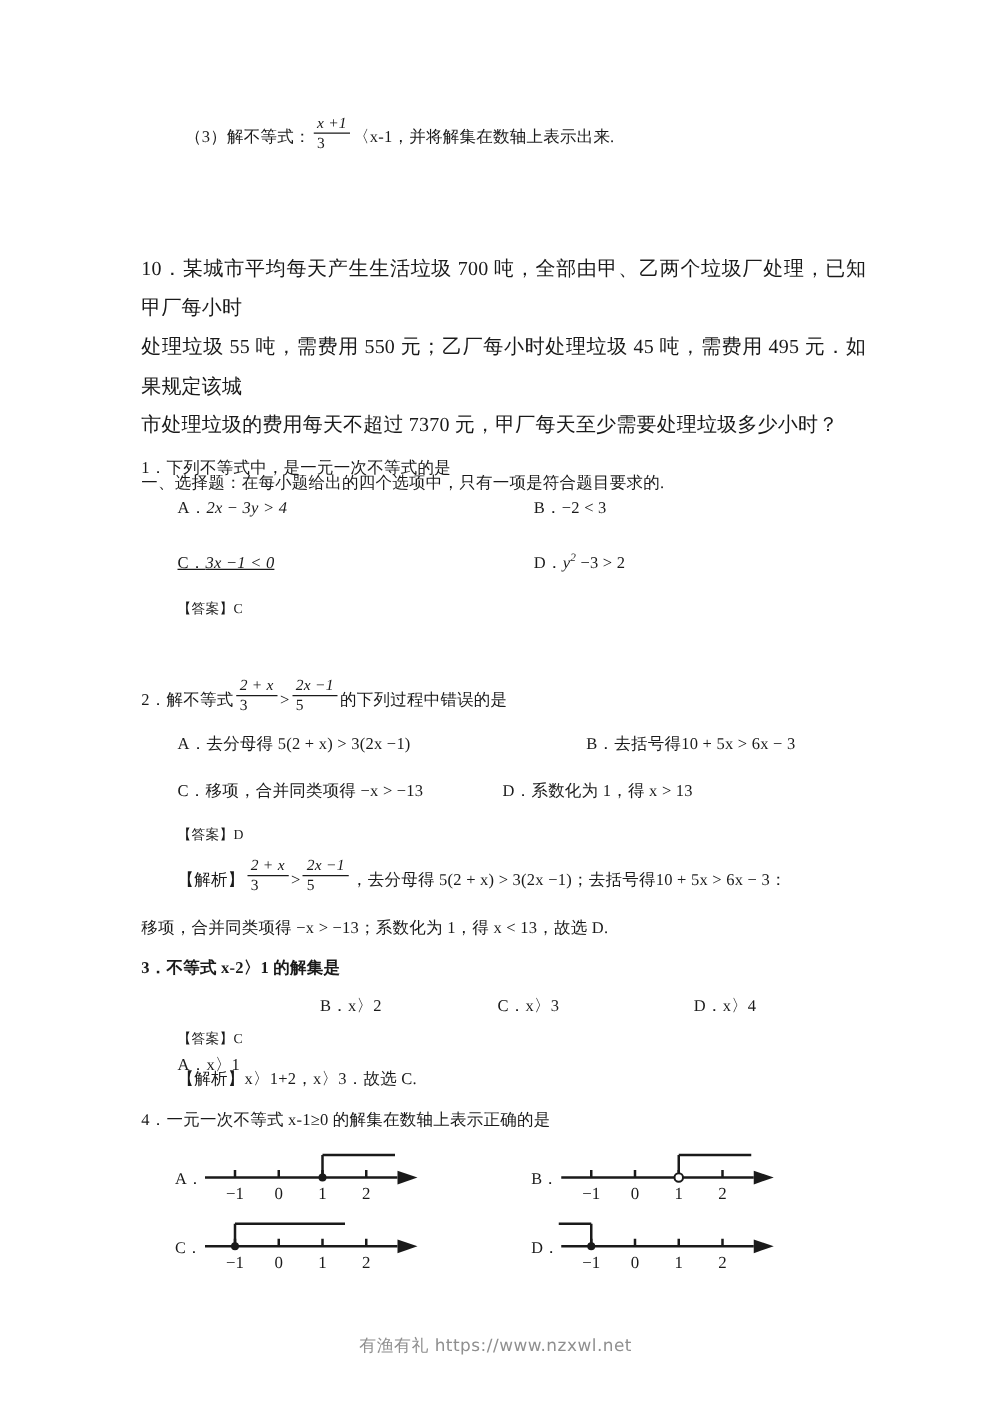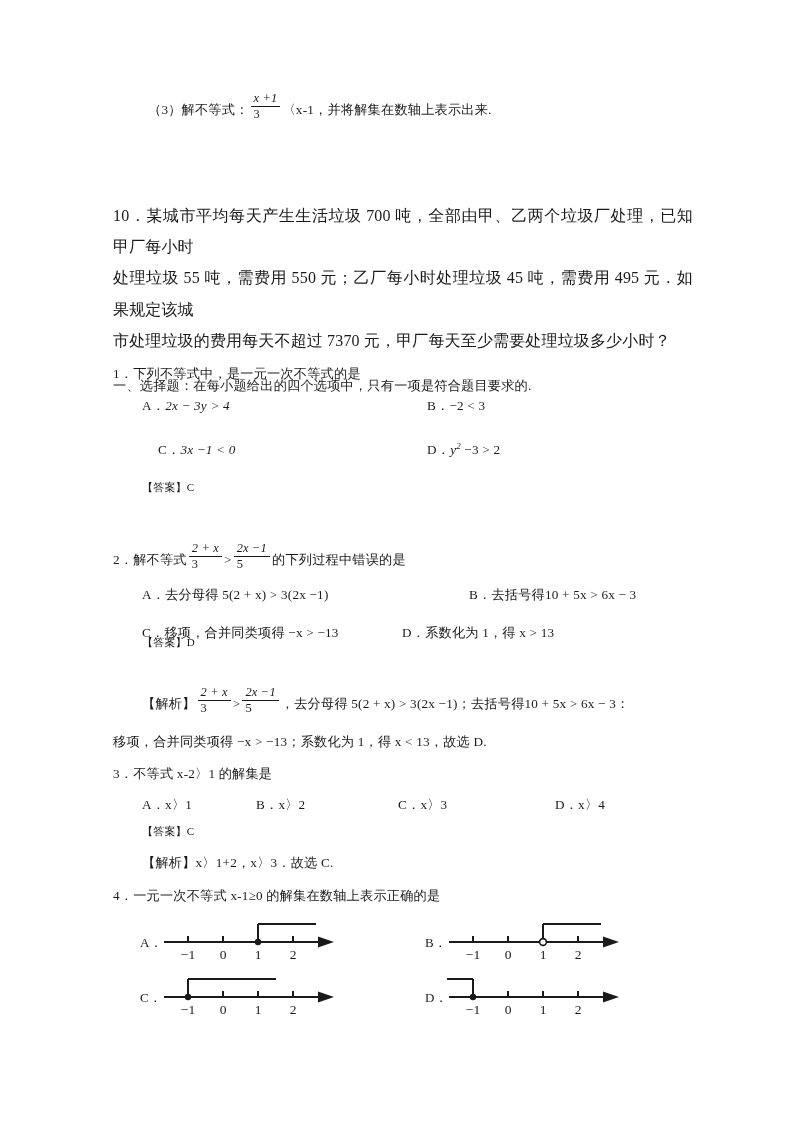--- a/index.html
+++ b/index.html
@@ -104,21 +104,21 @@
   <div class="blk txt" style="left:113px; top:330px;margin-top:44px;">一、选择题：在每小题给出的四个选项中，只有一项是符合题目要求的.</div>
 
   <div class="blk txt" style="left:113px; top:362px;">1．下列不等式中，是一元一次不等式的是</div>
 
   <div class="blk txt" style="left:142px; top:394px;">
     <span>A．</span><span class="it">2x − 3y &gt; 4</span>
   </div>
   <div class="blk txt" style="left:427px; top:394px;">
     <span>B．</span><span>−2 &lt; 3</span>
   </div>
-  <div class="blk txt" style="left:158px; top:438px;">
+  <div class="blk txt" style="left:142px; top:438px;text-decoration:underline;">
     <span>C．</span><span class="it">3x −1 &lt; 0</span>
   </div>
   <div class="blk txt" style="left:427px; top:438px;">
     <span>D．</span><span class="it">y</span><span class="sup">2</span><span> −3 &gt; 2</span>
   </div>
   <div class="blk txt ans" style="left:142px; top:478px;">
     <span>【答案】</span><span>C</span>
   </div>
 
   <div class="blk txt" style="left:113px; top:546px;">
@@ -136,37 +136,37 @@
   </div>
   <div class="blk txt" style="left:427px; top:583px;margin-left:42px;">
     <span>B．</span><span>去括号得10 + 5x &gt; 6x − 3</span>
   </div>
   <div class="blk txt" style="left:142px; top:621px;">
     <span>C．</span><span>移项，合并同类项得 −x &gt; −13</span>
   </div>
   <div class="blk txt" style="left:402px; top:621px;">
     <span>D．</span><span>系数化为 1，得 x &gt; 13</span>
   </div>
-  <div class="blk txt ans" style="left:142px; top:633px;text-align:right;">
+  <div class="blk txt ans" style="left:142px; top:659px;text-align:right;">
     <span>【答案】</span><span>D</span>
   </div>
 
   <div class="blk txt" style="left:142px; top:690px;">
     <span>【解析】</span><span class="frac">
         <span class="num it">2 + x</span>
         <span class="den">3</span>
       </span><span>&gt;</span><span class="frac">
         <span class="num it">2x −1</span>
         <span class="den">5</span>
       </span><span>，去分母得 5(2 + x) &gt; 3(2x −1)；去括号得10 + 5x &gt; 6x − 3：</span>
   </div>
   <div class="blk txt" style="left:113px; top:730px;">移项，合并同类项得 −x &gt; −13；系数化为 1，得 x &lt; 13，故选 D.</div>
 
-  <div class="blk txt" style="left:113px; top:762px;">3．不等式 x-2〉1 的解集是</div>
-  <div class="blk txt" style="left:142px; top:793px;">A．x〉1</div>
+  <div class="blk txt" style="left:113px; top:762px;font-weight:bold;">3．不等式 x-2〉1 的解集是</div>
+  <div class="blk txt" style="left:142px; top:840px;">A．x〉1</div>
   <div class="blk txt" style="left:256px; top:793px;">B．x〉2</div>
   <div class="blk txt" style="left:398px; top:793px;">C．x〉3</div>
   <div class="blk txt" style="left:555px; top:793px;">D．x〉4</div>
   <div class="blk txt ans" style="left:142px; top:822px;">
     <span>【答案】</span><span>C</span>
   </div>
   <div class="blk txt" style="left:142px; top:851px;">
     <span>【解析】</span><span>x〉1+2，x〉3．故选 C.</span>
   </div>
 
@@ -244,14 +244,15 @@
       <line x1="48" y1="12" x2="48" y2="30" stroke="#1a1a1a" stroke-width="2"></line>
       <line x1="22" y1="12" x2="48" y2="12" stroke="#1a1a1a" stroke-width="2"></line>
       <circle cx="48" cy="30" r="3.2" fill="#1a1a1a"></circle>
       <text x="48" y="47" font-family="Liberation Serif, serif" font-size="13.5" text-anchor="middle" fill="#1a1a1a">−1</text>
       <text x="83" y="47" font-family="Liberation Serif, serif" font-size="13.5" text-anchor="middle" fill="#1a1a1a">0</text>
       <text x="118" y="47" font-family="Liberation Serif, serif" font-size="13.5" text-anchor="middle" fill="#1a1a1a">1</text>
       <text x="153" y="47" font-family="Liberation Serif, serif" font-size="13.5" text-anchor="middle" fill="#1a1a1a">2</text>
     </svg>
   </div>
 
+  <div class="footer" style="top:1068px;">有渔有礼 https://www.nzxwl.net</div>
 
 </div>
 
 </body></html>

